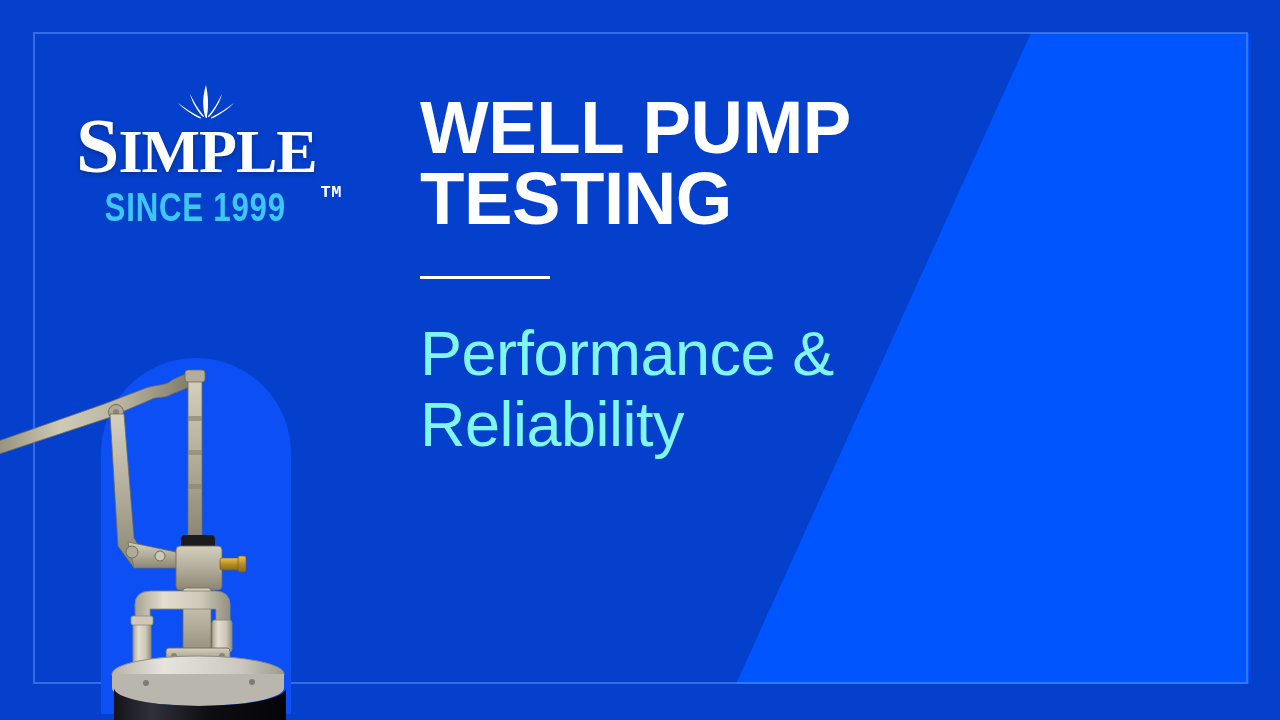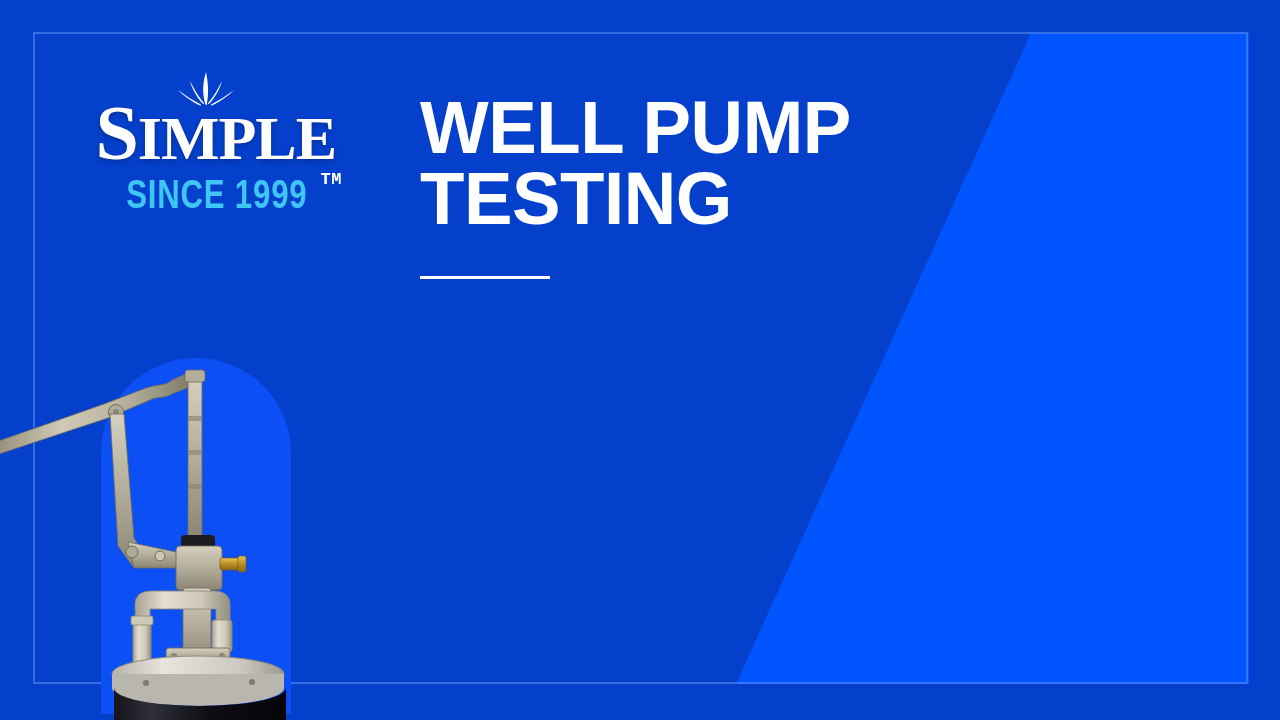--- a/index.html
+++ b/index.html
@@ -36,23 +36,23 @@
     width: 1215px; height: 652px;
     border: 2px solid rgba(120,170,255,0.42);
     box-sizing: border-box;
     pointer-events: none;
   }
 
   
   .logo {
     position: absolute;
     left: 76px;
-    top: 78px;
+    top: 91px;
     width: 260px;
-    text-align: right;
+    text-align: left;
     user-select: none;
   }
   .logo-spray {
     position: absolute;
     left: 50%;
     top: -6px;
     transform: translateX(-50%);
     width: 70px;
     height: 40px;
   }
@@ -196,20 +196,22 @@
       <span class="logo-tm">TM</span>
     </div>
 
     <div class="logo-since">SINCE 1999</div>
   </div>
 
   <div class="headline">
     <h1 class="headline-title">WELL PUMP
 TESTING</h1>
     <div class="divider"></div>
+    <p class="headline-sub">Performance &amp;
+Reliability</p>
   </div>
 
   <div class="pump-stage">
     <div class="arch"></div>
 
     <svg class="pump-svg" viewBox="0 0 340 390">
       <defs>
         <linearGradient id="steel" x1="0" y1="0" x2="1" y2="0">
           <stop offset="0%" stop-color="#8f8a76"></stop>
           <stop offset="35%" stop-color="#cfcab6"></stop>

